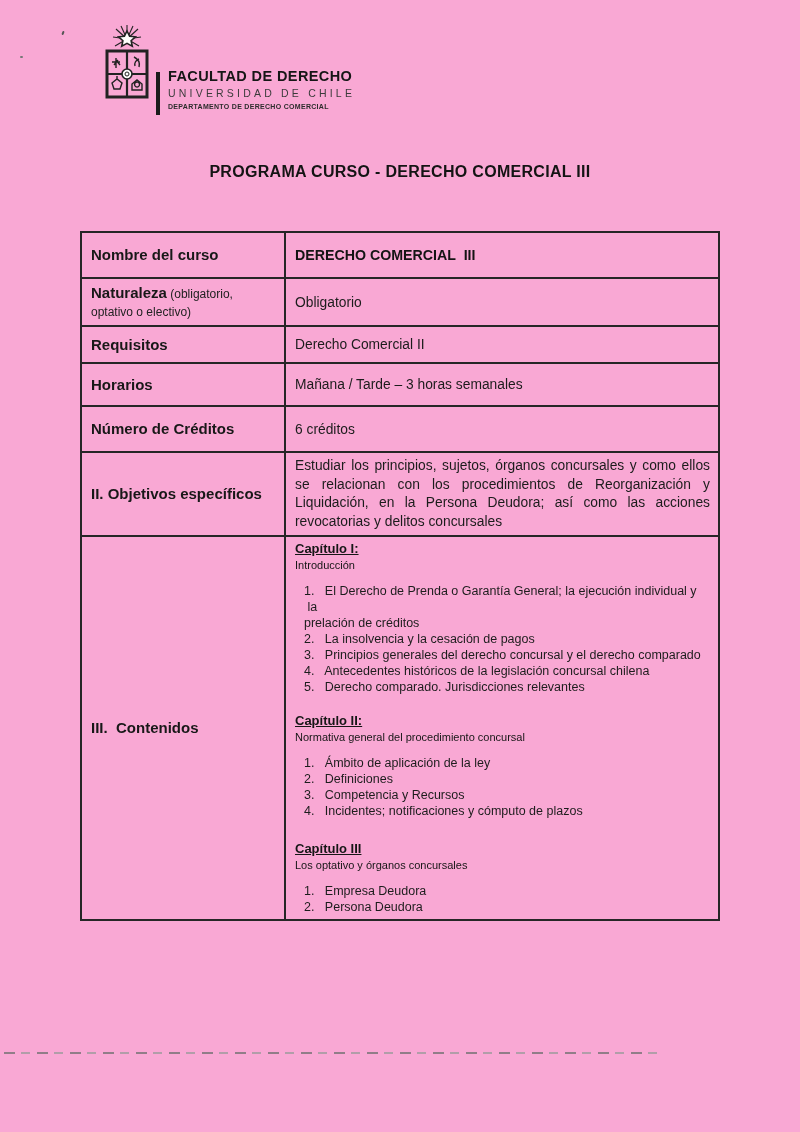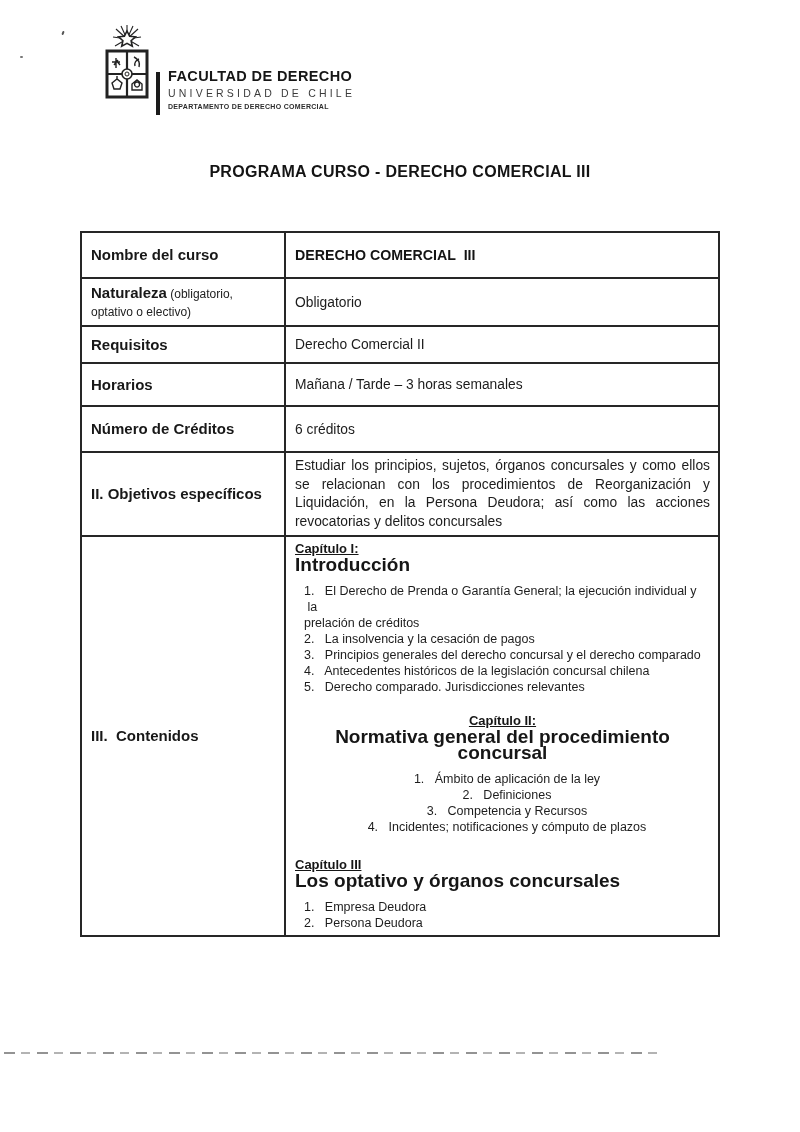--- a/index.html
+++ b/index.html
@@ -1,18 +1,18 @@
 <!DOCTYPE html>
 <html><head>
 <meta charset="utf-8">
 <style>
   html,body{margin:0;padding:0;background:#e8e8e8;}
   .page{
     position:relative;width:800px;height:1132px;margin:0 auto;
-    background:#ffffff;overflow:hidden;
+    background:#f9a8d4;overflow:hidden;
     font-family:"Liberation Sans","DejaVu Sans",sans-serif;
     color:#1d1d1d;
   }
   
   .letterhead{position:absolute;left:98px;top:24px;}
   .crest{position:absolute;left:0;top:0;}
   .lh-bar{position:absolute;left:58px;top:48px;width:4px;height:43px;background:#1b1b1b;}
   .lh-text{position:absolute;left:70px;top:44px;width:320px;}
   .lh-faculty{font-size:14.5px;font-weight:bold;letter-spacing:.4px;color:#161616;}
   .lh-univ{margin-top:3px;font-size:10.5px;letter-spacing:3.2px;color:#3b3b3b;}
@@ -37,24 +37,24 @@
   tr.r4{height:43px;} tr.r5{height:46px;} tr.r6{height:61px;}
   tr.r7{height:84px;} tr.r8{height:368px;}
   .lbl{font-size:15px;font-weight:bold;color:#181818;}
   .lbl-note{font-size:12px;font-weight:normal;color:#222;}
   .val-cell{font-size:13.8px;color:#1c1c1c;padding-left:11px;}
   .val-bold{font-weight:bold;font-size:14.2px;color:#141414;}
   .val-top{vertical-align:top;padding-top:6px;text-align:justify;line-height:18.5px;}
   
   .cont-cell{vertical-align:top;padding:12px 10px 2px 10px;}
   .ch-heading{font-size:13px;font-weight:bold;text-decoration:underline;line-height:16px;color:#161616;}
-  .ch-sub{font-size:19px;font-weight:bold;line-height:16px;color:#161616;}
+  .ch-sub{font-size:11px;font-weight:normal;line-height:16px;color:#161616;}
   .ch-items{margin-top:10px;}
   .ch-item{font-size:12.5px;line-height:16px;color:#1d1d1d;white-space:pre-line;margin-left:9px;}
-  .chapter.ch2{margin-top:18px;text-align:center;}
+  .chapter.ch2{margin-top:18px;}
   .chapter.ch3{margin-top:22px;}
   
   .footer{
     position:absolute;left:0;top:989px;width:800px;text-align:center;
     font-size:10.8px;color:#2a2a2a;letter-spacing:.1px;
   }
   .scan-line{
     position:absolute;left:4px;top:1052px;width:654px;height:2px;opacity:.75;
     background:repeating-linear-gradient(90deg,#6f6f6f 0 11px,transparent 11px 17px,#9a9a9a 17px 26px,transparent 26px 33px);
   }

